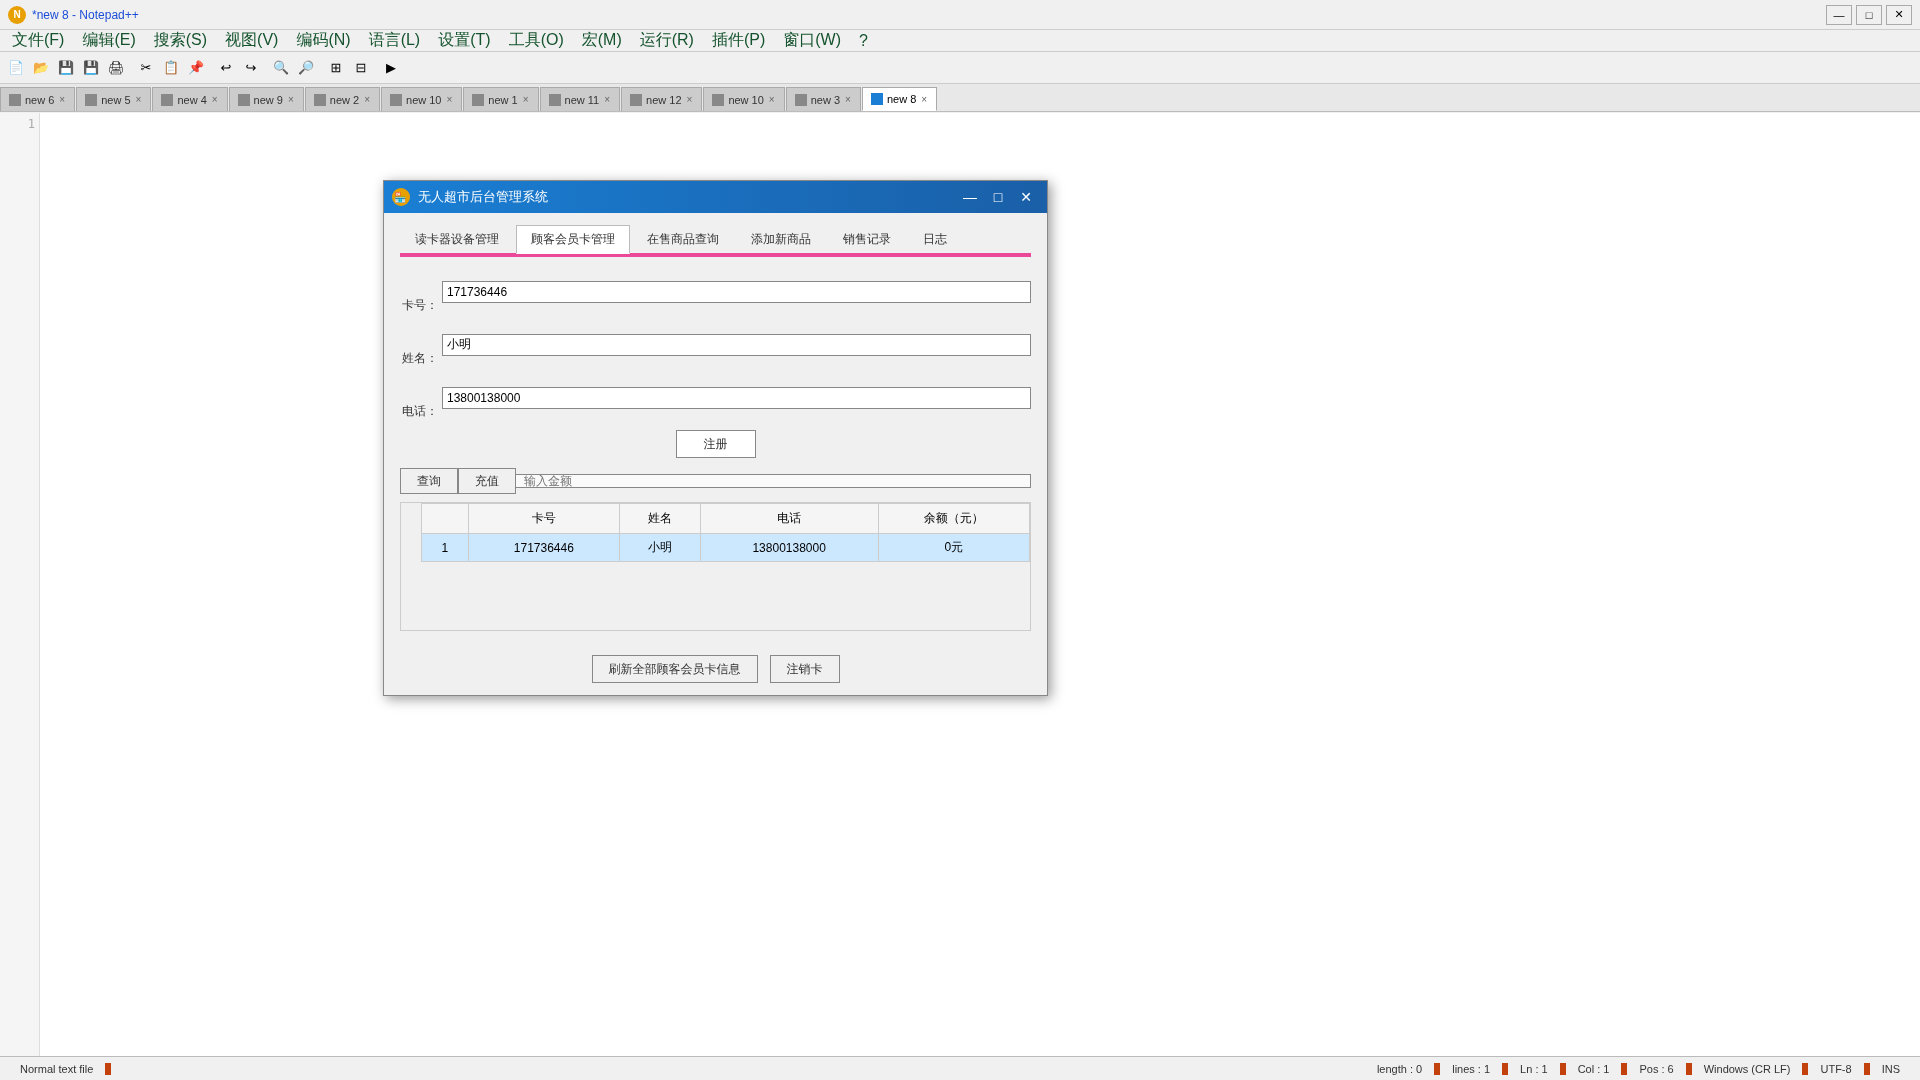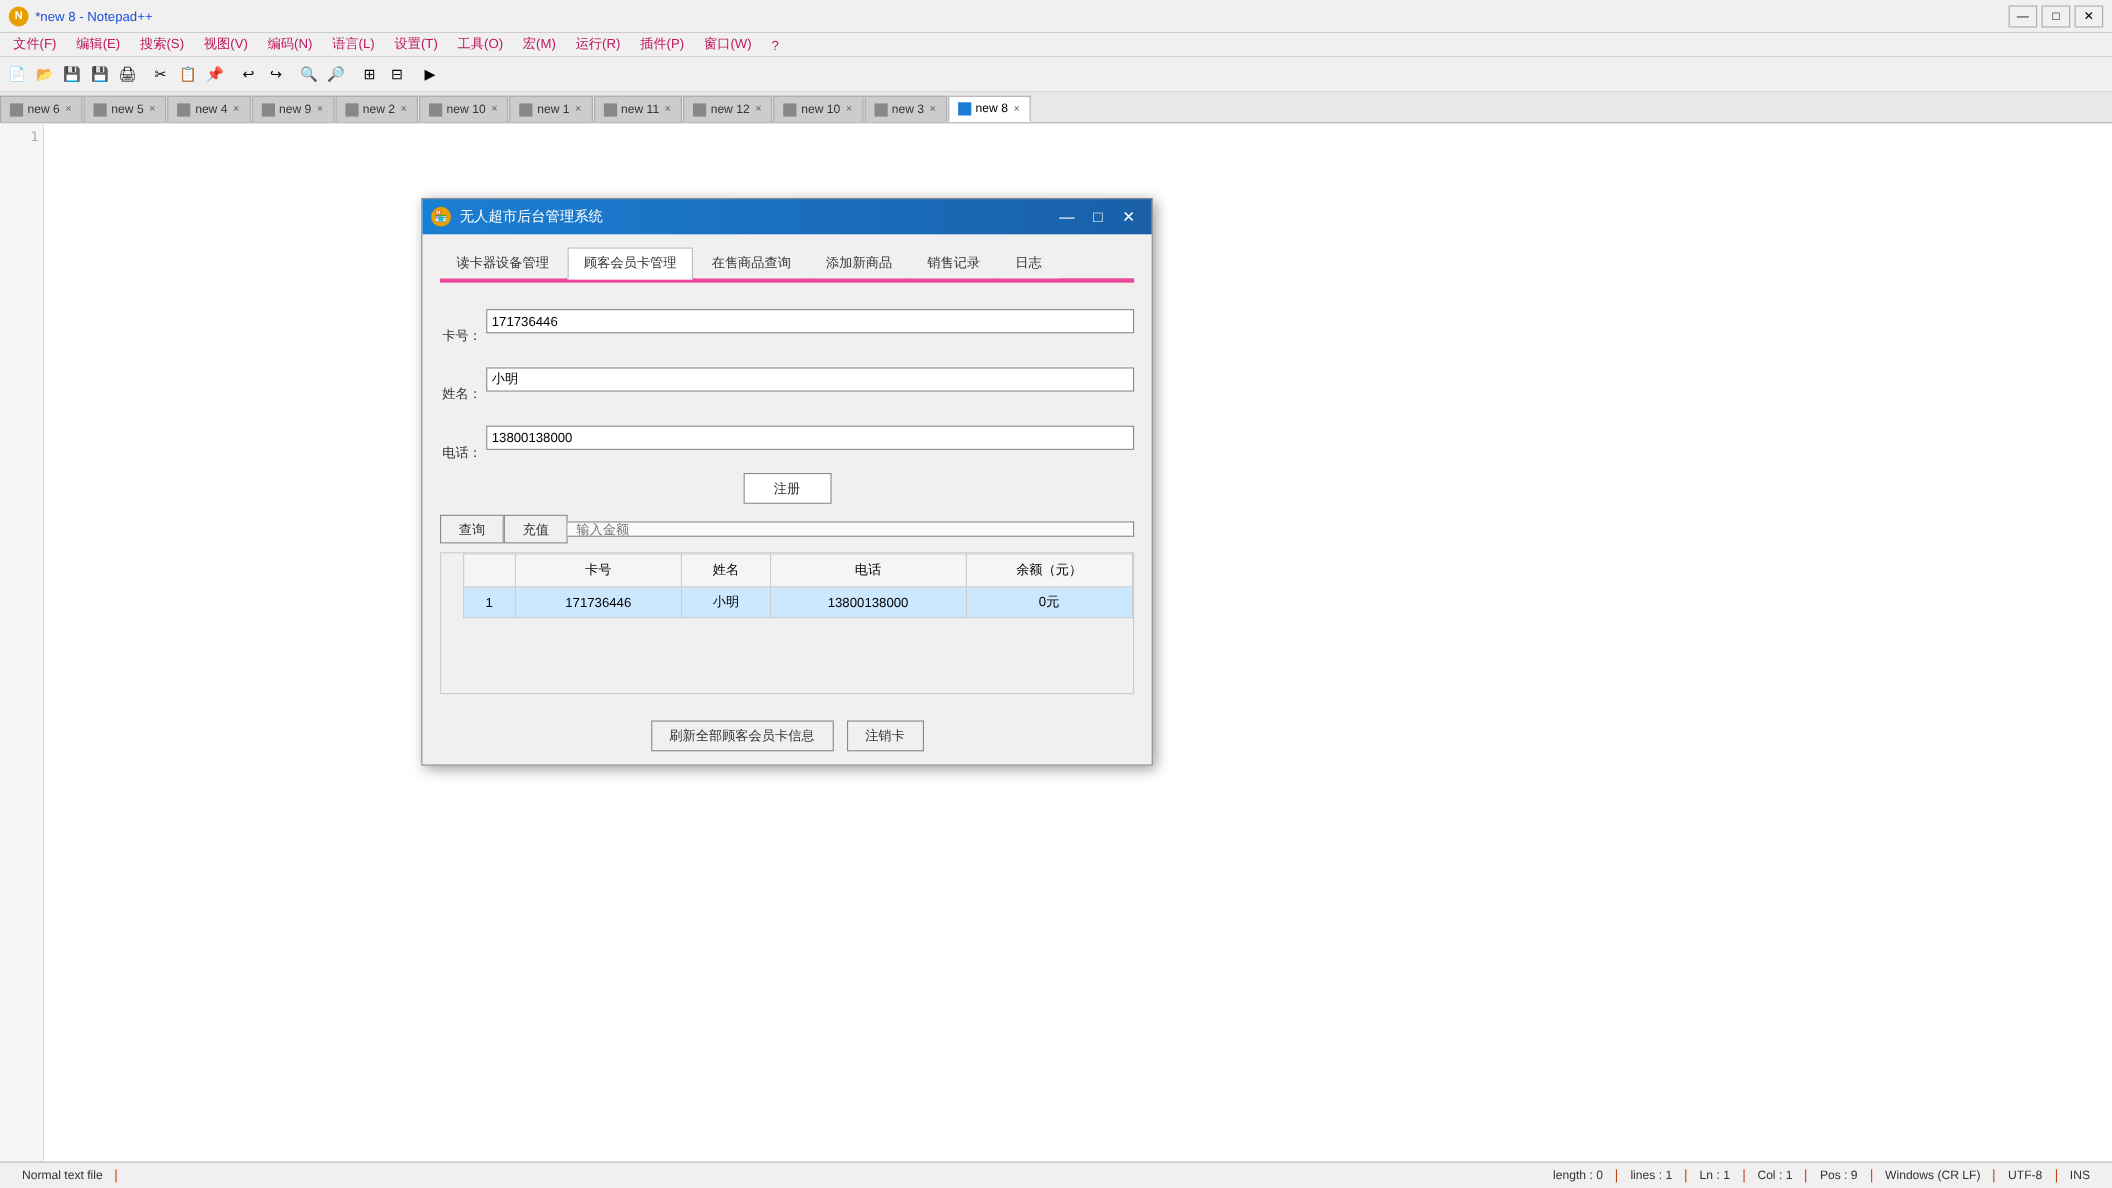--- a/index.html
+++ b/index.html
@@ -53,22 +53,22 @@
       height: 22px;
       display: flex;
       align-items: center;
       padding: 0 4px;
       border-bottom: 1px solid #ccc;
       gap: 2px;
     }
     .menu-item {
       padding: 2px 8px;
       cursor: pointer;
-      font-size: 12px;
-      color: #be185d;
+      font-size: 16px;
+      color: #14532d;
     }
 
     
     #toolbar {
       background: #f0f0f0;
       height: 32px;
       display: flex;
       align-items: center;
       padding: 0 4px;
       border-bottom: 1px solid #ccc;
@@ -162,21 +162,21 @@
       border-top: 1px solid #bbb;
       display: flex;
       align-items: center;
       padding: 0 8px;
       font-size: 11px;
       color: #333;
       gap: 0;
     }
     .status-section {
       padding: 0 12px;
-      border-right: 1px solid #c2410c;
+      border-right: 6px solid #c2410c;
     }
     .status-section:last-child { border-right: none; }
 
     
     #dialog {
       width: 665px;
       background: #f0f0f0;
       border: 1px solid #888;
       box-shadow: 3px 3px 12px rgba(0,0,0,0.4);
       pointer-events: all;
@@ -474,21 +474,21 @@
   <div id="text-area"></div>
 </div>
 
 <div id="statusbar">
   <span class="status-section">Normal text file</span>
   <span style="flex:1"></span>
   <span class="status-section">length : 0</span>
   <span class="status-section">lines : 1</span>
   <span class="status-section">Ln : 1</span>
   <span class="status-section">Col : 1</span>
-  <span class="status-section">Pos : 9</span>
+  <span class="status-section">Pos : 6</span>
   <span class="status-section">Windows (CR LF)</span>
   <span class="status-section">UTF-8</span>
   <span class="status-section">INS</span>
 </div>
 
 <div id="dialog">
   <div id="dialog-titlebar">
     <div id="dialog-titlebar-left">
       <div id="dialog-icon">🏪</div>
       <span>无人超市后台管理系统</span>

